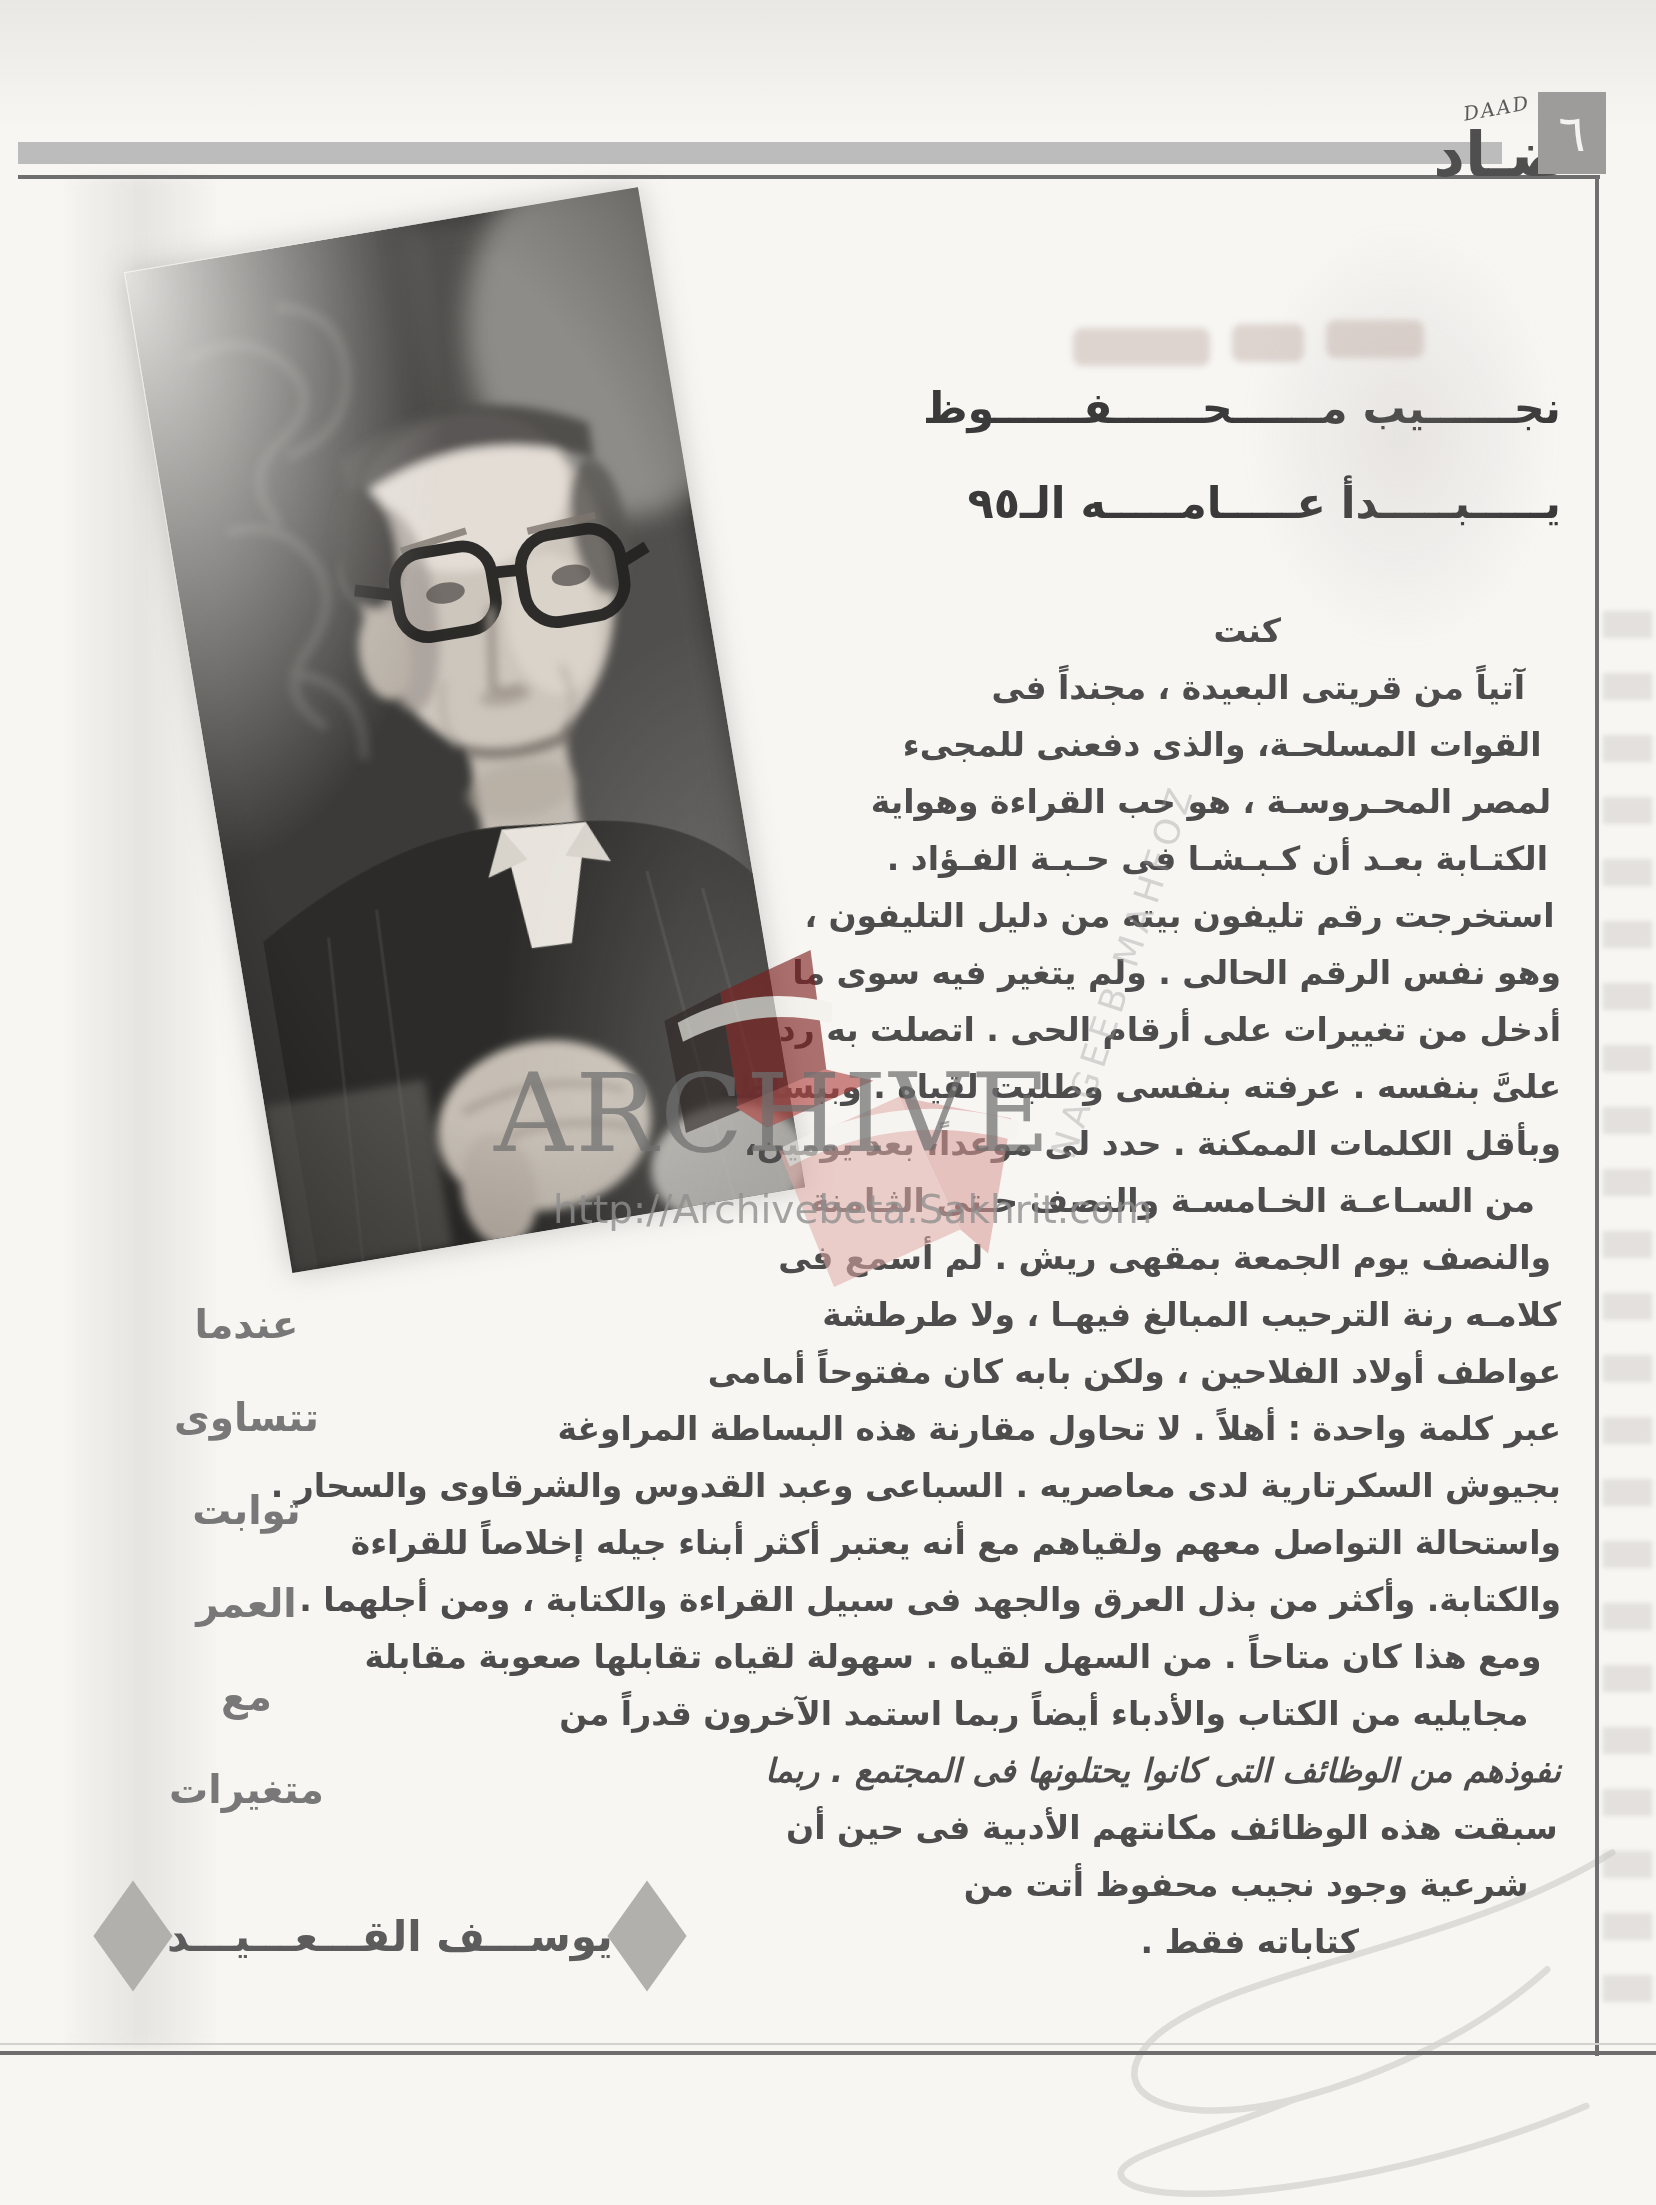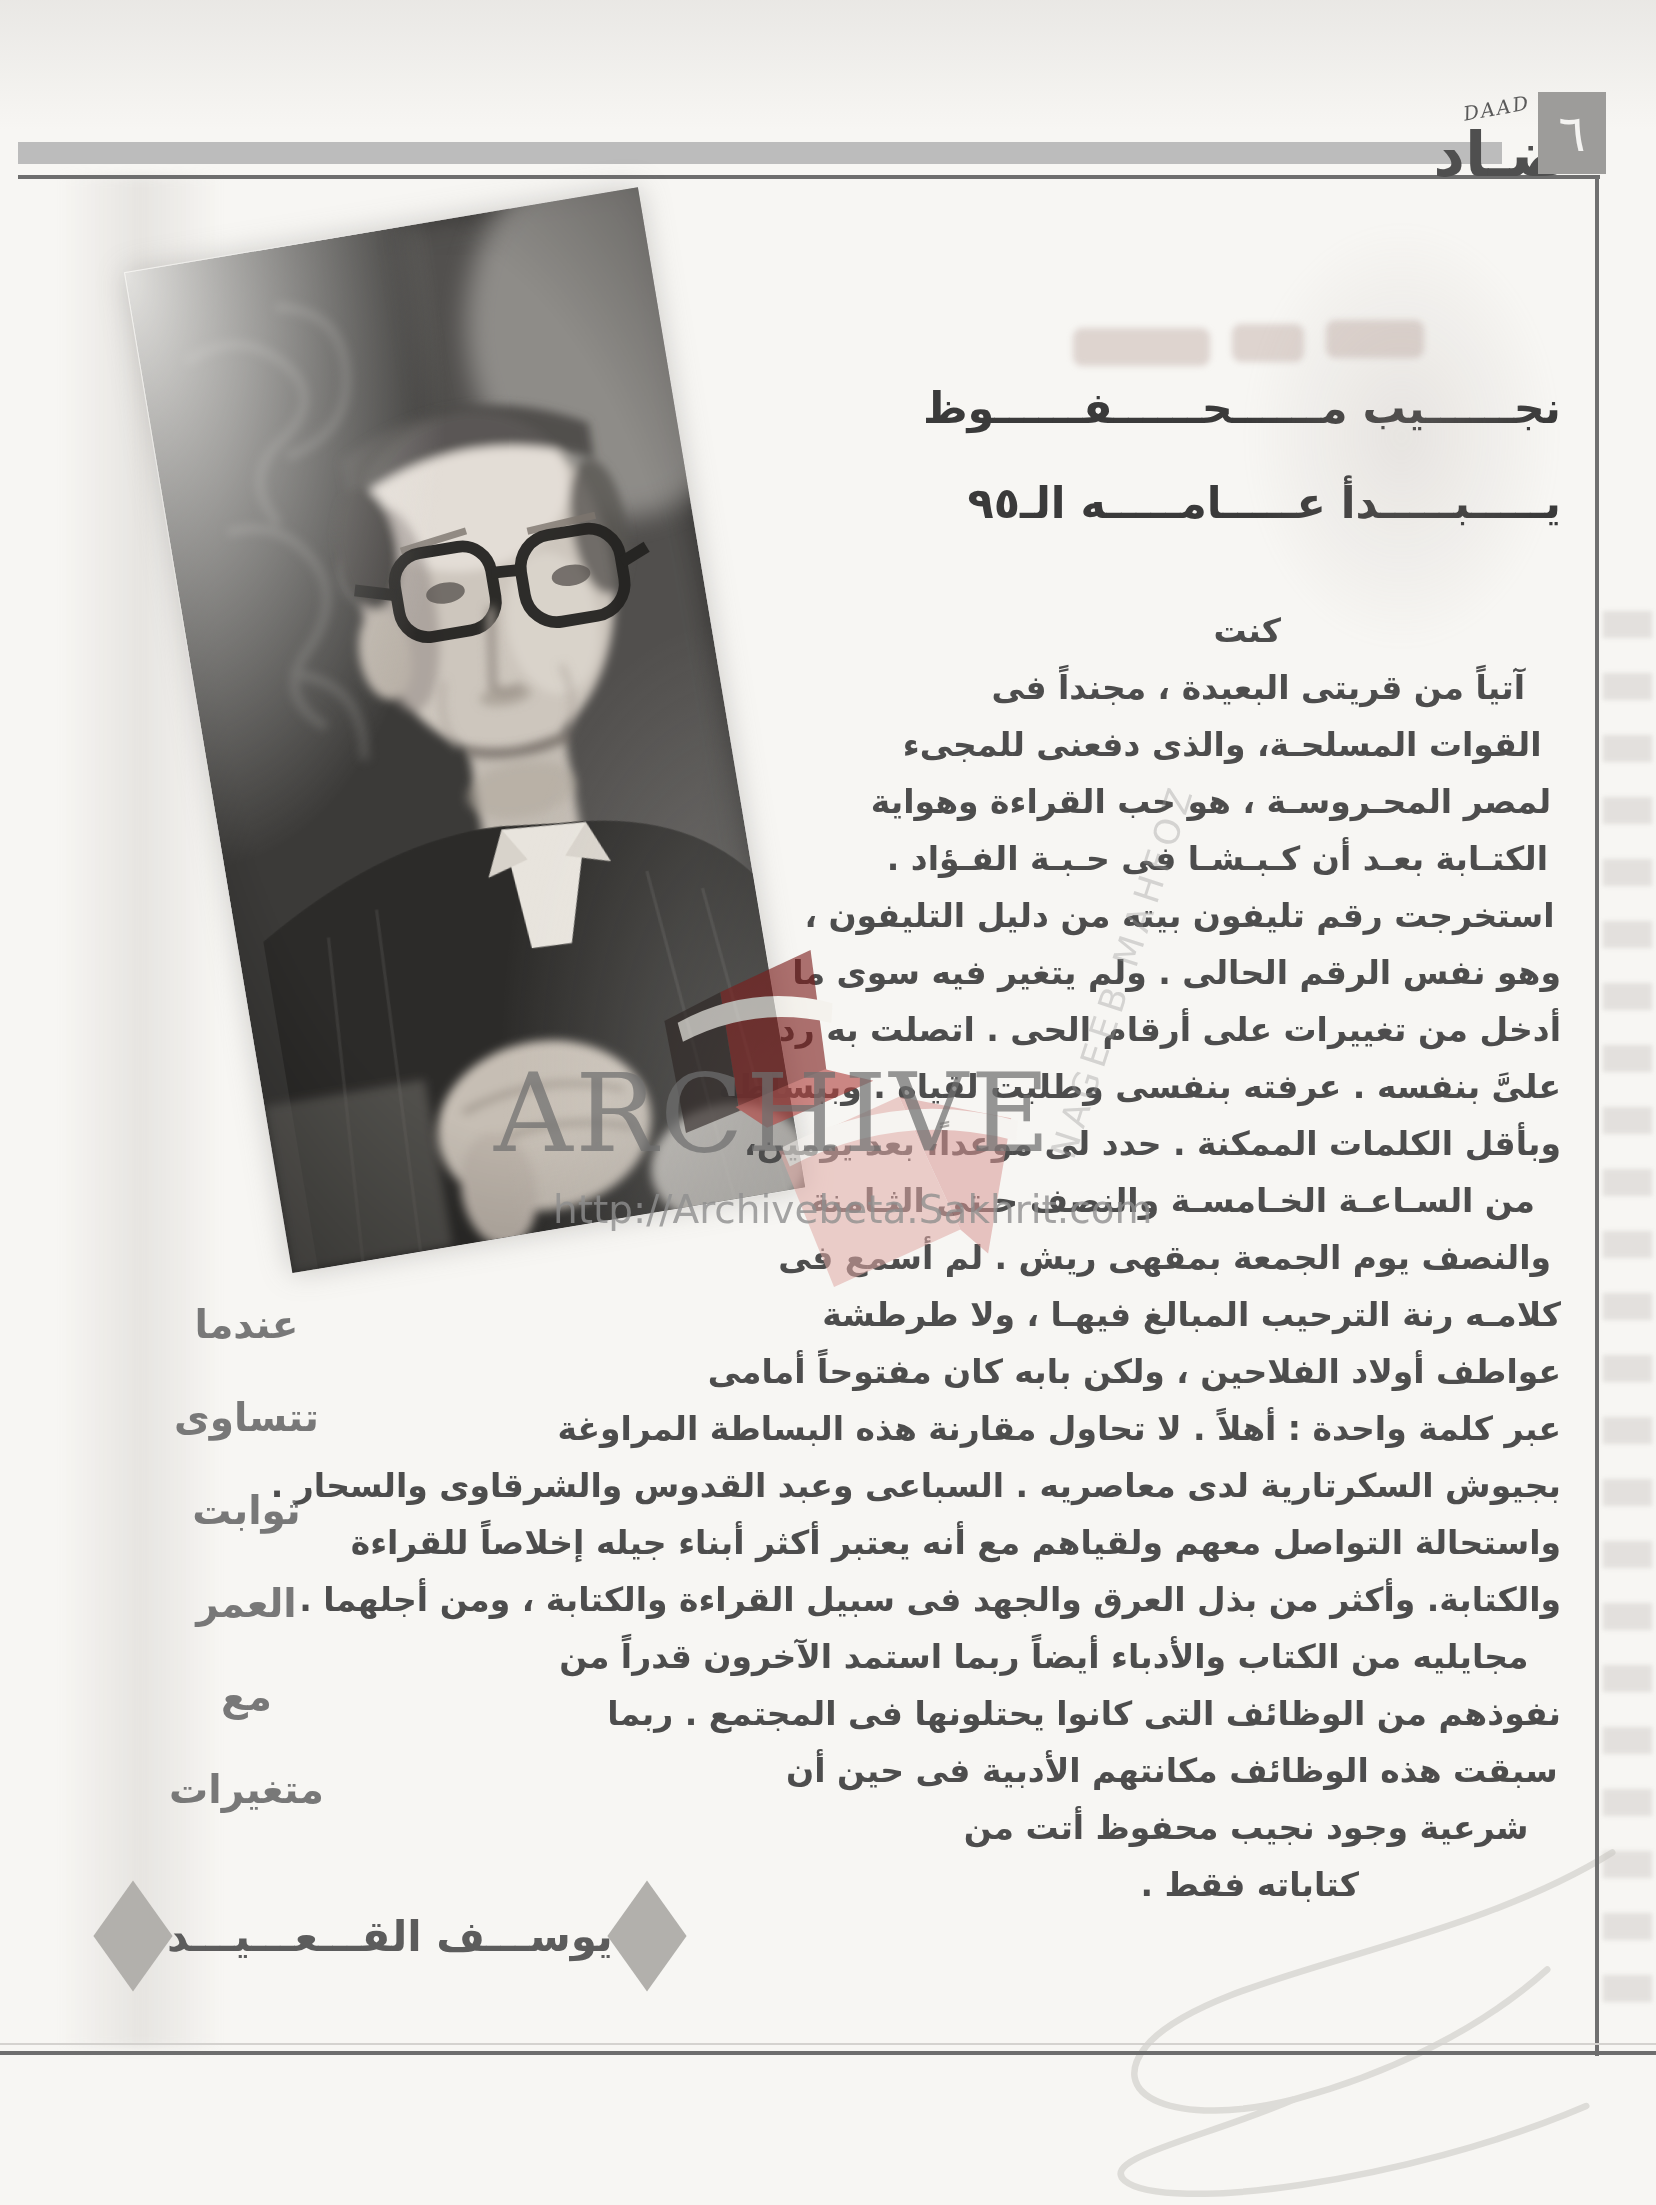--- a/index.html
+++ b/index.html
@@ -202,22 +202,23 @@
       <div class="line" style="margin-right: 0px; text-align: right;">علىَّ بنفسه . عرفته بنفسى وطلبت لقياه . وببساطة</div>
       <div class="line" style="margin-right: 0px;">وبأقل الكلمات الممكنة . حدد لى موعداً، بعد يومين،</div>
       <div class="line" style="margin-right: 26px;">من السـاعـة الخـامسـة والنصف حـتى الثـامنة</div>
       <div class="line" style="margin-right: 10px;">والنصف يوم الجمعة بمقهى ريش . لم أسمع فى</div>
       <div class="line" style="margin-right: 0px;">كلامـه رنة الترحيب المبالغ فيهـا ، ولا طرطشة</div>
       <div class="line" style="margin-right: 0px;">عواطف أولاد الفلاحين ، ولكن بابه كان مفتوحاً أمامى</div>
       <div class="line" style="margin-right: 0px;">عبر كلمة واحدة : أهلاً . لا تحاول مقارنة هذه البساطة المراوغة</div>
       <div class="line" style="margin-right: 0px;">بجيوش السكرتارية لدى معاصريه . السباعى وعبد القدوس والشرقاوى والسحار .</div>
       <div class="line" style="margin-right: 0px;">واستحالة التواصل معهم ولقياهم مع أنه يعتبر أكثر أبناء جيله إخلاصاً للقراءة</div>
       <div class="line" style="margin-right: 0px;">والكتابة. وأكثر من بذل العرق والجهد فى سبيل القراءة والكتابة ، ومن أجلهما .</div>
+      <div class="line" style="margin-right: 19.5px;">ومع هذا كان متاحاً . من السهل لقياه . سهولة لقياه تقابلها صعوبة مقابلة</div>
       <div class="line" style="margin-right: 32.5px;">مجايليه من الكتاب والأدباء أيضاً ربما استمد الآخرون قدراً من</div>
-      <div class="line" style="margin-right: 0px;">نفوذهم من الوظائف التى كانوا يحتلونها فى المجتمع . ربما</div>
+      <div class="line" style="margin-right: 0px; font-style: italic;">نفوذهم من الوظائف التى كانوا يحتلونها فى المجتمع . ربما</div>
       <div class="line" style="margin-right: 3.3px;">سبقت هذه الوظائف مكانتهم الأدبية فى حين أن</div>
       <div class="line" style="margin-right: 32.5px;">شرعية وجود نجيب محفوظ أتت من</div>
       <div class="line" style="margin-right: 202px;">كتاباته فقط .</div>
     </div>
 
   <div id="caption" class="abs">
       <div class="word">عندما</div>
       <div class="word">تتساوى</div>
       <div class="word">ثوابت</div>
       <div class="word">العمر</div>

